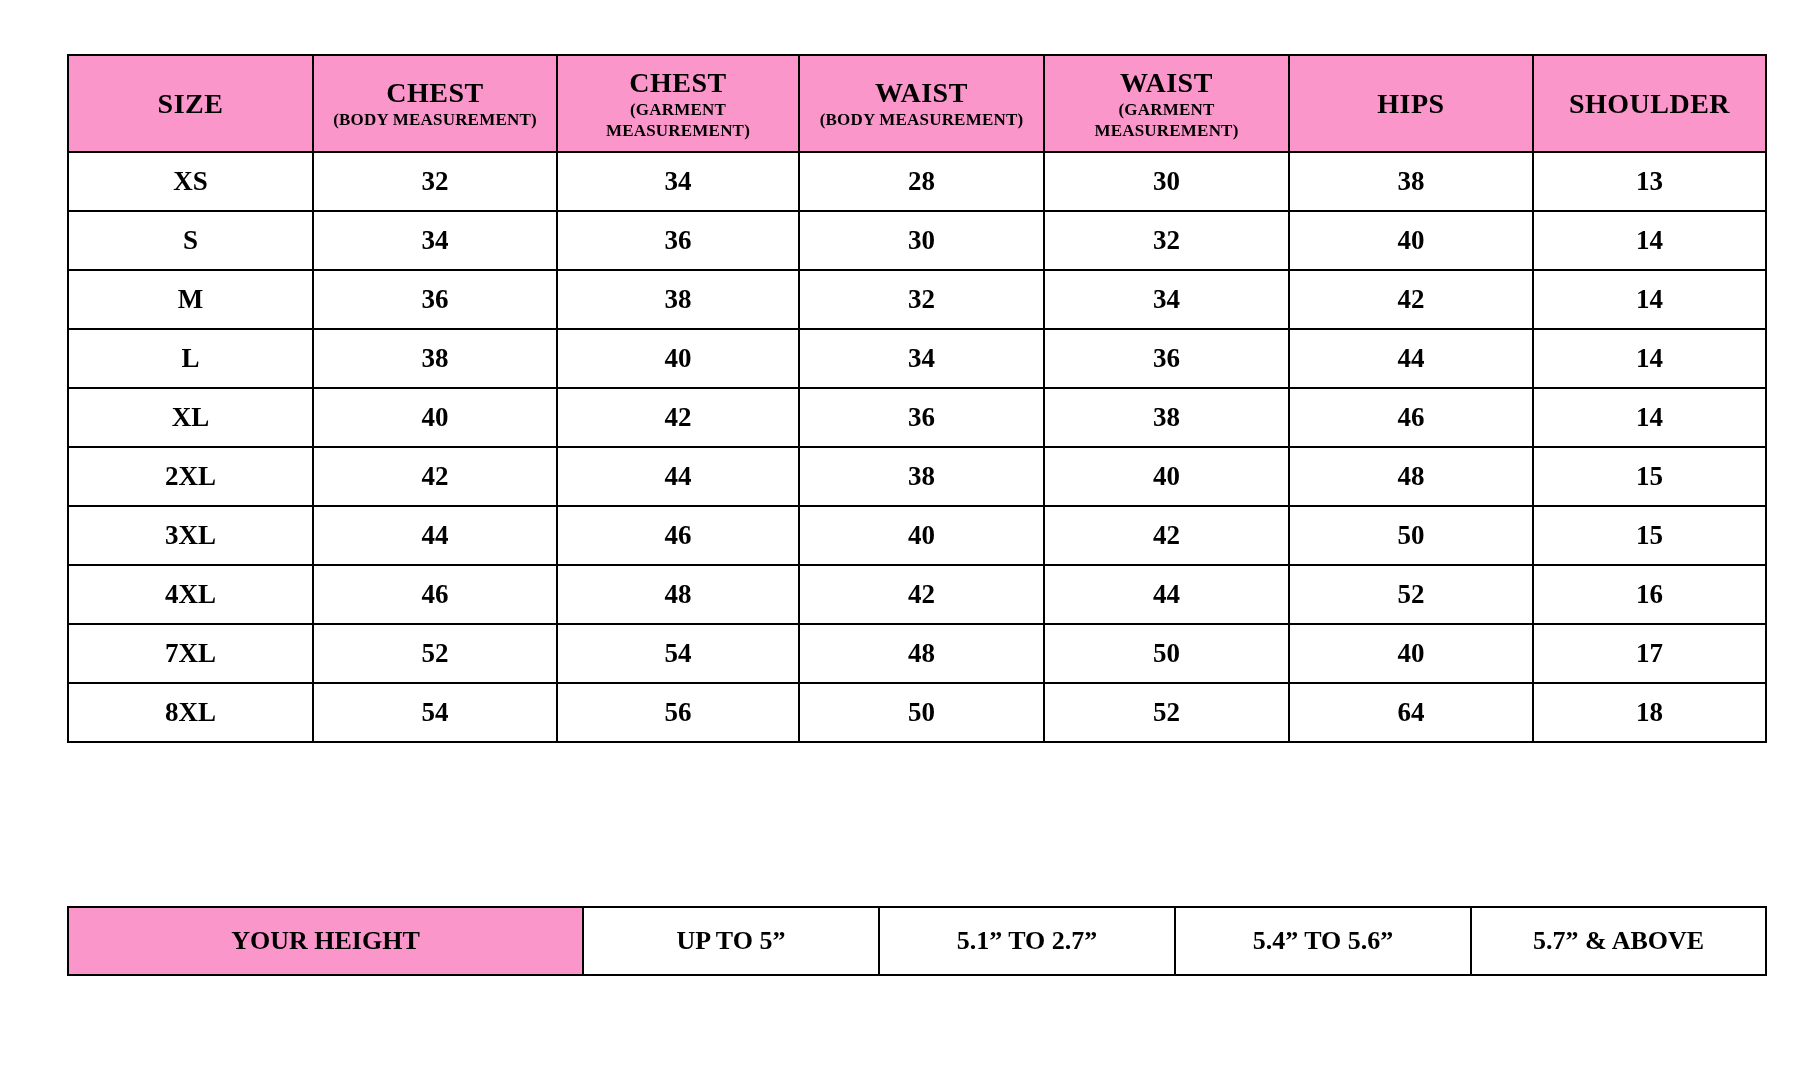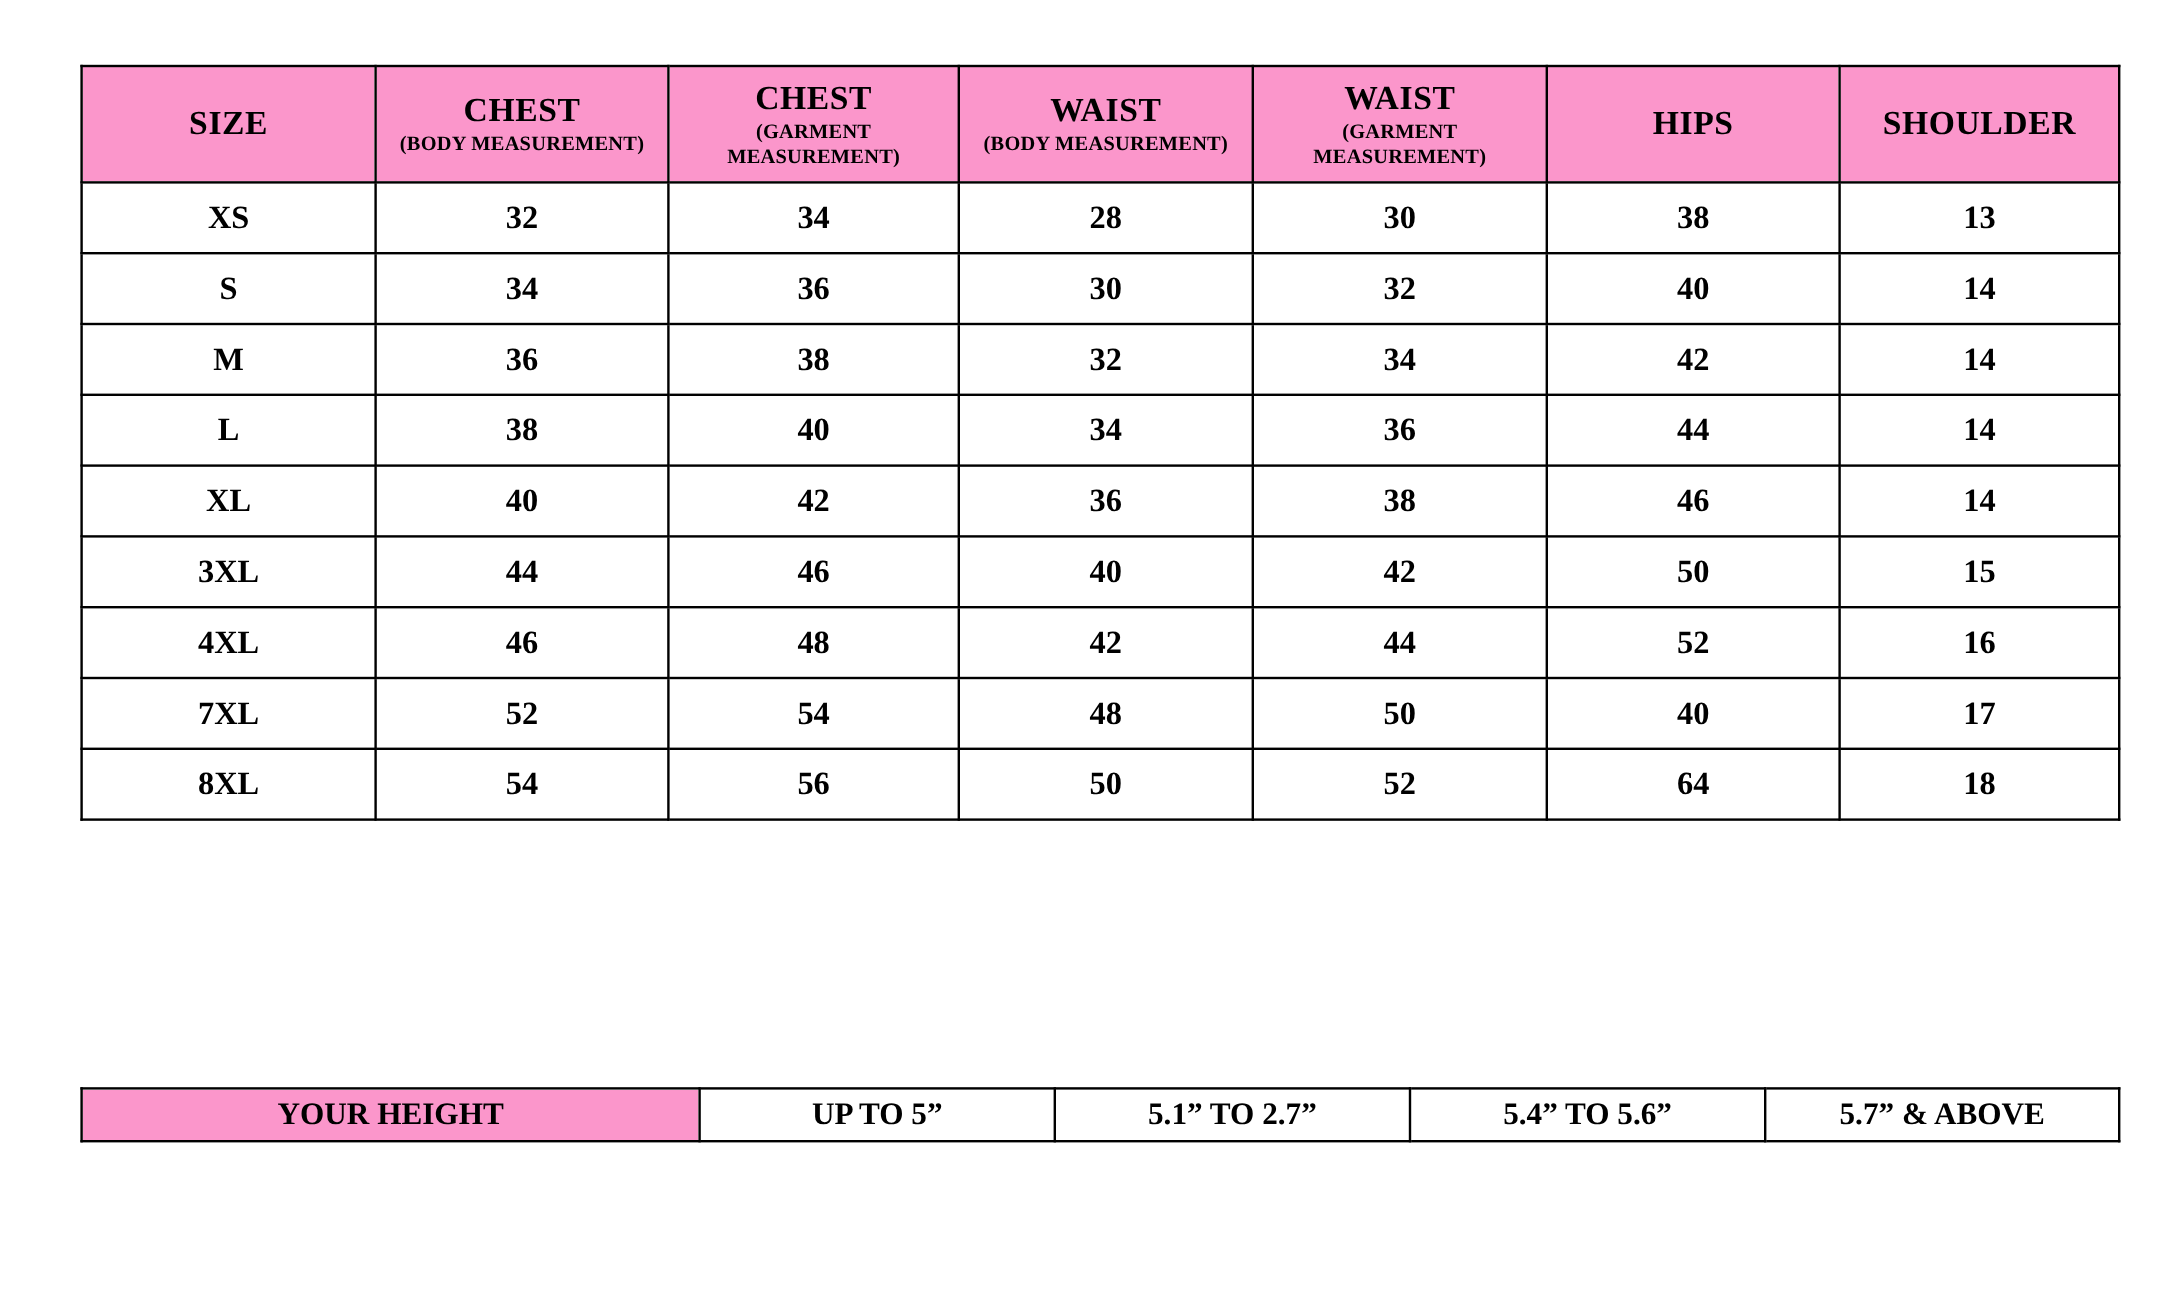--- a/index.html
+++ b/index.html
@@ -55,21 +55,21 @@
     line-height: 21px;
     letter-spacing: 0.2px;
   }
   
   .height-table {
     left: 67px;
     top: 906px;
     width: 1698px;
   }
   .height-table td {
-    height: 44px;
+    height: 68px;
     font-size: 26px;
     background: #ffffff;
   }
   .height-table td.label-cell {
     background: #FB96CB;
   }
 </style>
 </head>
 <body>
 
@@ -152,20 +152,29 @@
     <tr>
       <td>XL</td>
       <td>40</td>
       <td>42</td>
       <td>36</td>
       <td>38</td>
       <td>46</td>
       <td>14</td>
     </tr>
     <tr>
+      <td>2XL</td>
+      <td>42</td>
+      <td>44</td>
+      <td>38</td>
+      <td>40</td>
+      <td>48</td>
+      <td>15</td>
+    </tr>
+    <tr>
       <td>3XL</td>
       <td>44</td>
       <td>46</td>
       <td>40</td>
       <td>42</td>
       <td>50</td>
       <td>15</td>
     </tr>
     <tr>
       <td>4XL</td>

